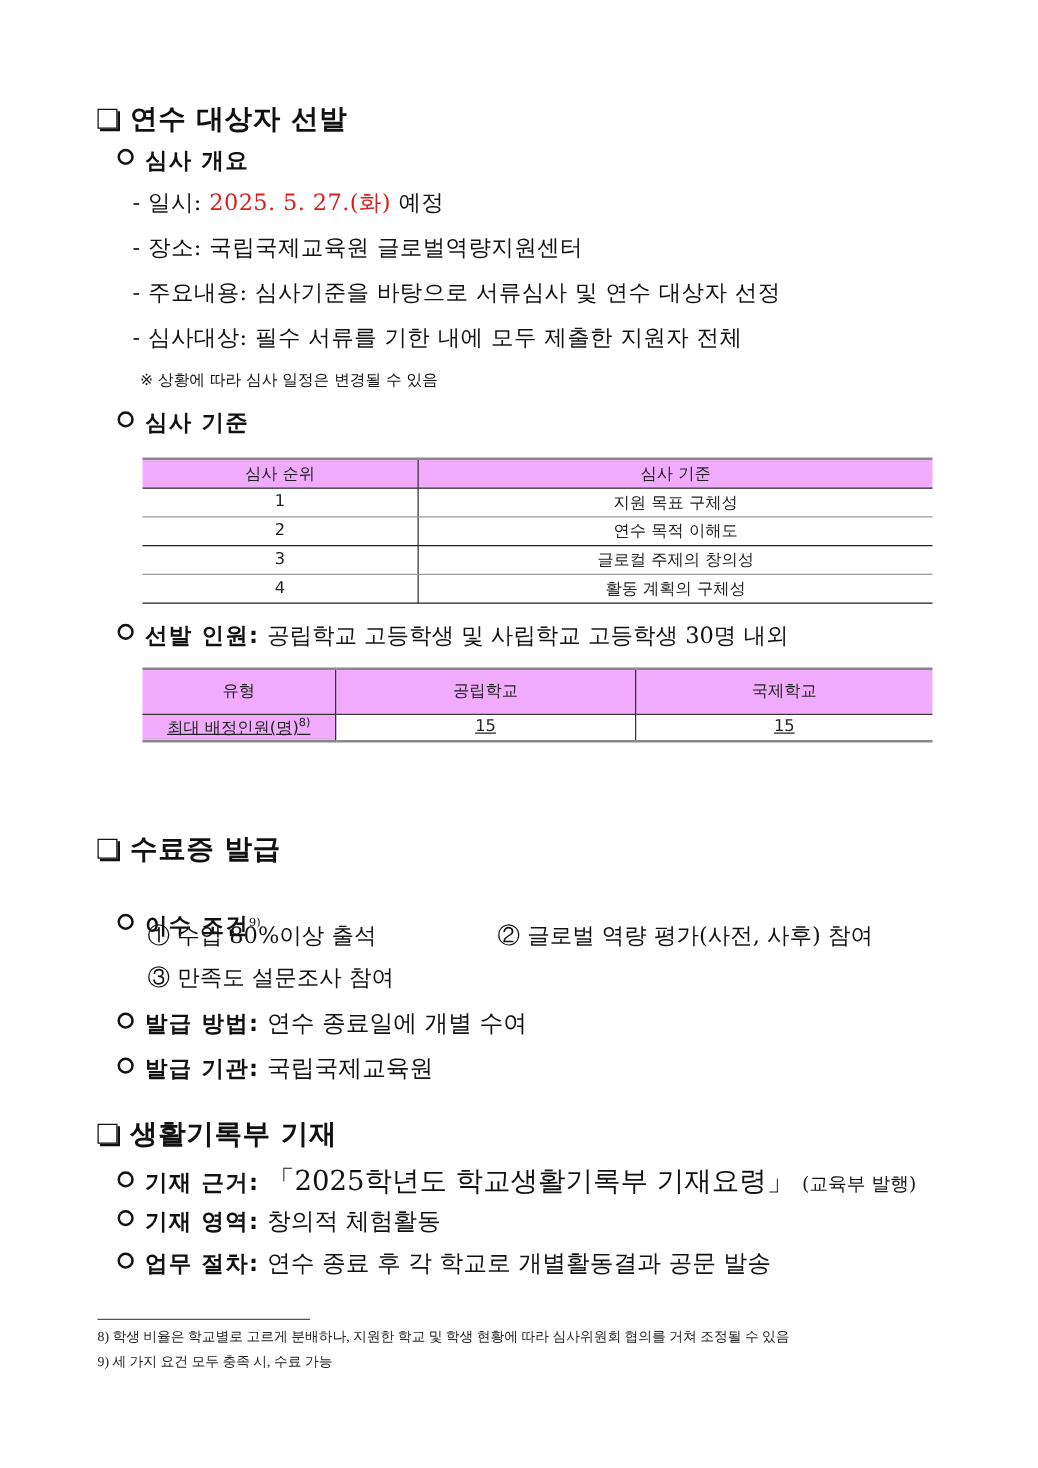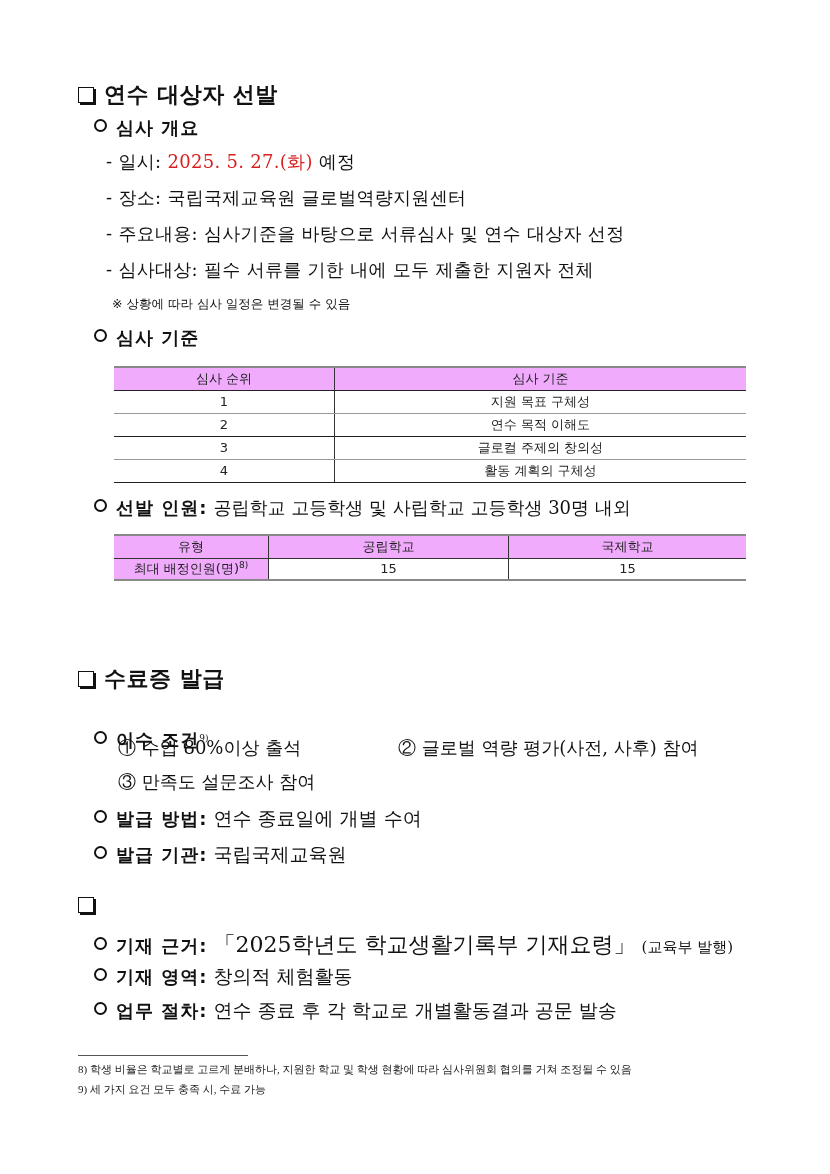--- a/index.html
+++ b/index.html
@@ -44,24 +44,24 @@
   #t1 tr { height: 23px; }
   #t1 tr:first-child td { border-top: 2px solid #888; border-bottom: 1.5px solid #222; }
   #t1 td { border-bottom: 1.5px solid #999; }
   #t1 tr:nth-child(3) td { border-bottom-color: #222; }
   #t1 tr:last-child td { border-bottom: 1.5px solid #222; }
   #t1 td:first-child { border-right: 1px solid #333; width: 220px; }
 
   #t2 { left: 114px; top: 534px; width: 632px; }
   #t2 td { border: 1px solid #333; }
   #t2 tr:first-child td { border-top: 2px solid #888; }
-  #t2 tr:last-child td { border-bottom: 2px solid #888; }
+  #t2 tr:last-child td { border-bottom: 2px solid #888; text-decoration: underline; }
   #t2 td:first-child { border-left: none; }
   #t2 tr td:last-child { border-right: none; }
-  #t2 .r1 { height: 23px; }
+  #t2 .r1 { height: 36px; }
   #t2 .r2 { height: 46px; }
   #t2 .r3 { height: 22px; }
   .two-line { line-height: 22px; font-size: 13px; }
   sup.fn { font-size: 9px; vertical-align: 5px; }
 
   .cond { font-size: 18px; }
   .footrule { left: 78px; top: 1055px; width: 170px; height: 0; border-top: 1px solid #555; }
   .foot { left: 78px; font-family: Liberation Serif, serif; font-size: 11px; color: #222; }
 </style>
 </head>
@@ -158,21 +158,21 @@
 <div class="abs sub" style="top:806px;">
   <span class="circ"></span><span class="subtitle">발급 방법:</span>
   <span>연수 종료일에 개별 수여</span>
 </div>
 <div class="abs sub" style="top:842px;">
   <span class="circ"></span><span class="subtitle">발급 기관:</span>
   <span>국립국제교육원</span>
 </div>
 
 <div class="abs sec" style="top:892px;">
-  <span class="box"></span>
+  <span class="box"></span><span>생활기록부 기재</span>
 </div>
 
 <div class="abs sub" style="top:930px;">
   <span class="circ"></span><span class="subtitle">기재 근거:</span>
   <span style="font-size:22px;">「2025학년도 학교생활기록부 기재요령」</span>
   <span style="font-size:15px;">(교육부 발행)</span>
 </div>
 <div class="abs sub" style="top:964px;">
   <span class="circ"></span><span class="subtitle">기재 영역:</span>
   <span>창의적 체험활동</span>

